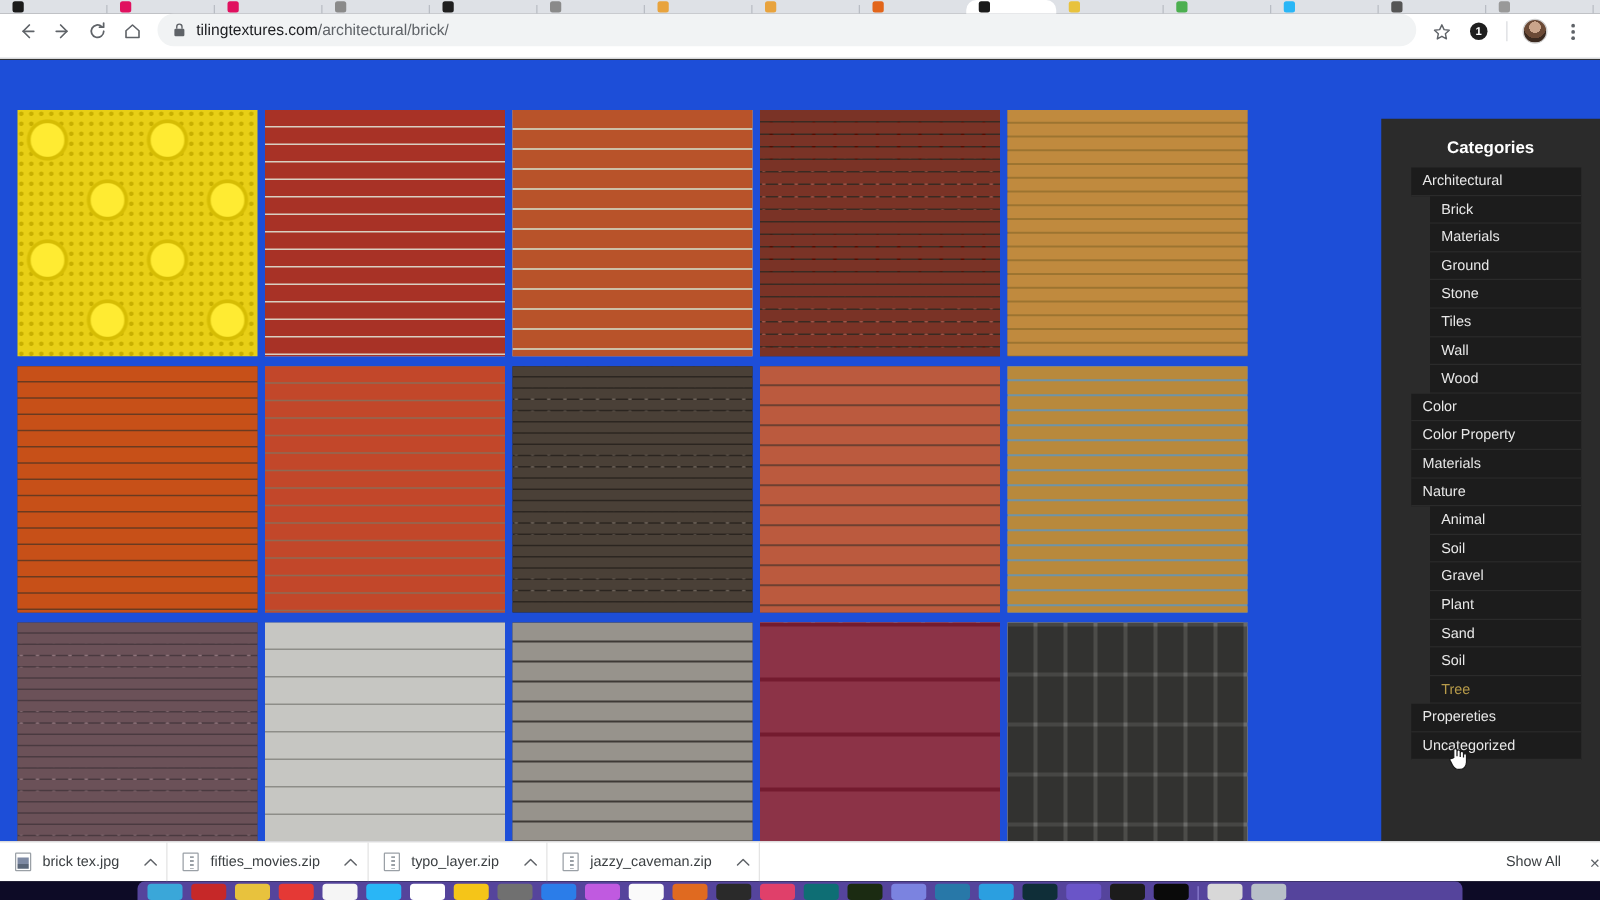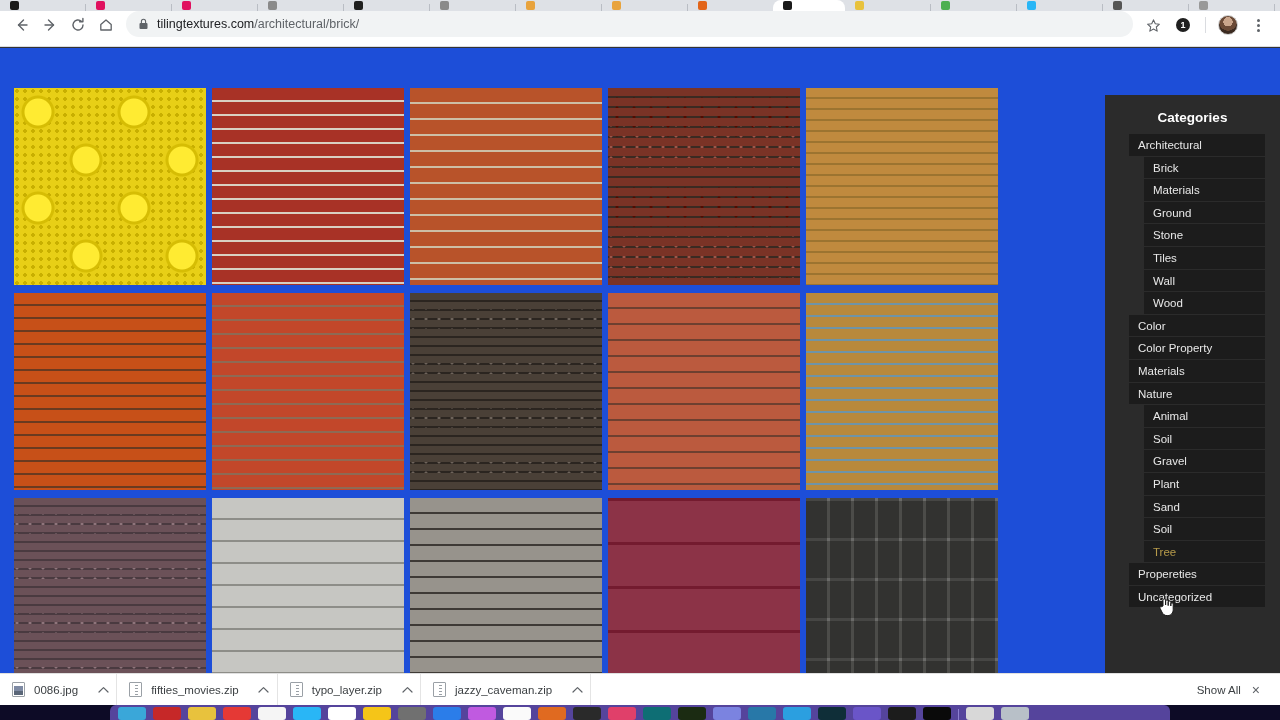--- a/index.html
+++ b/index.html
@@ -205,21 +205,22 @@
     color: #5f6368;
     flex: 0 0 auto;
     width: 18px;
     display: flex;
     justify-content: center;
   }
   .shelf-right {
     margin-left: auto;
     display: flex;
     align-items: center;
-    padding-right: 20px;
+    gap: 12px;
+    padding-right: 0;
   }
   .show-all {
     font-size: 11.5px;
     color: #3c4043;
     border: 1px solid transparent;
     padding: 4px 10px;
     border-radius: 4px;
   }
   .shelf-close { color: #5f6368; font-size: 14px; line-height: 1; }
 
@@ -418,23 +419,23 @@
           <div class="cat-item"><span>Uncategorized</span></div>
         </div>
     </div>
 
     <svg class="cursor-hand" viewBox="0 0 16 20">
       <path d="M5 9 V3.2 a1.3 1.3 0 0 1 2.6 0 V8 V4.2 a1.3 1.3 0 0 1 2.6 0 V8.6 V5.4 a1.3 1.3 0 0 1 2.6 0 V9 V7 a1.2 1.2 0 0 1 2.4 0 v5.4 c0 3.6 -2.2 6.2 -5.4 6.2 H9 c-2.6 0 -4 -1.4 -5.1 -3.6 L2 11.2 c-0.4 -0.9 0.3 -1.7 1.2 -1.4 Z" fill="#ffffff" stroke="#1a1a1a" stroke-width="1"></path>
     </svg>
   </div>
 
   <div class="shelf" id="shelf">
-      <div class="dl-item">
+    <div class="dl-item">
         <span class="dl-file-icon img"></span>
-        <span class="dl-name">0086.jpg</span>
+        <span class="dl-name">brick tex.jpg</span>
         <span class="dl-caret">
           <svg width="11" height="8" viewBox="0 0 11 8">
             <path d="M1 6 L5.5 1.6 L10 6" fill="none" stroke="#5f6368" stroke-width="1.2" stroke-linecap="round" stroke-linejoin="round"></path>
           </svg>
         </span>
       </div>
       <div class="dl-item">
         <span class="dl-file-icon zip"></span>
         <span class="dl-name">fifties_movies.zip</span>
         <span class="dl-caret">

